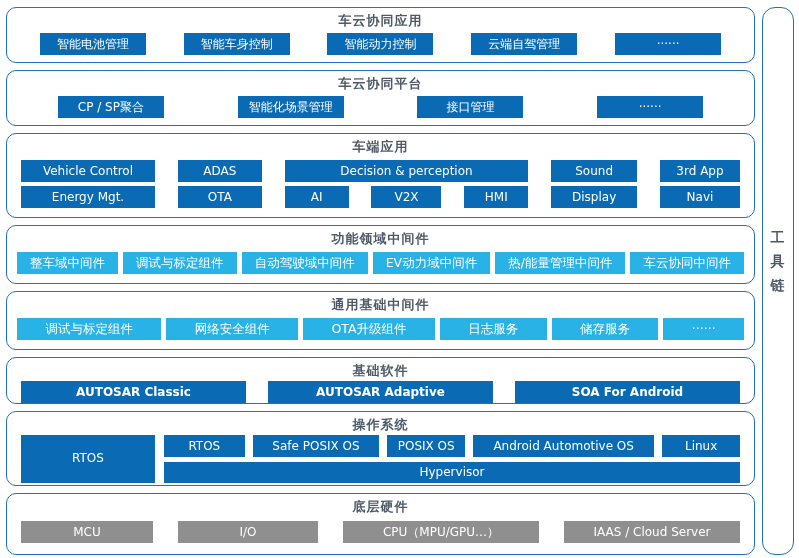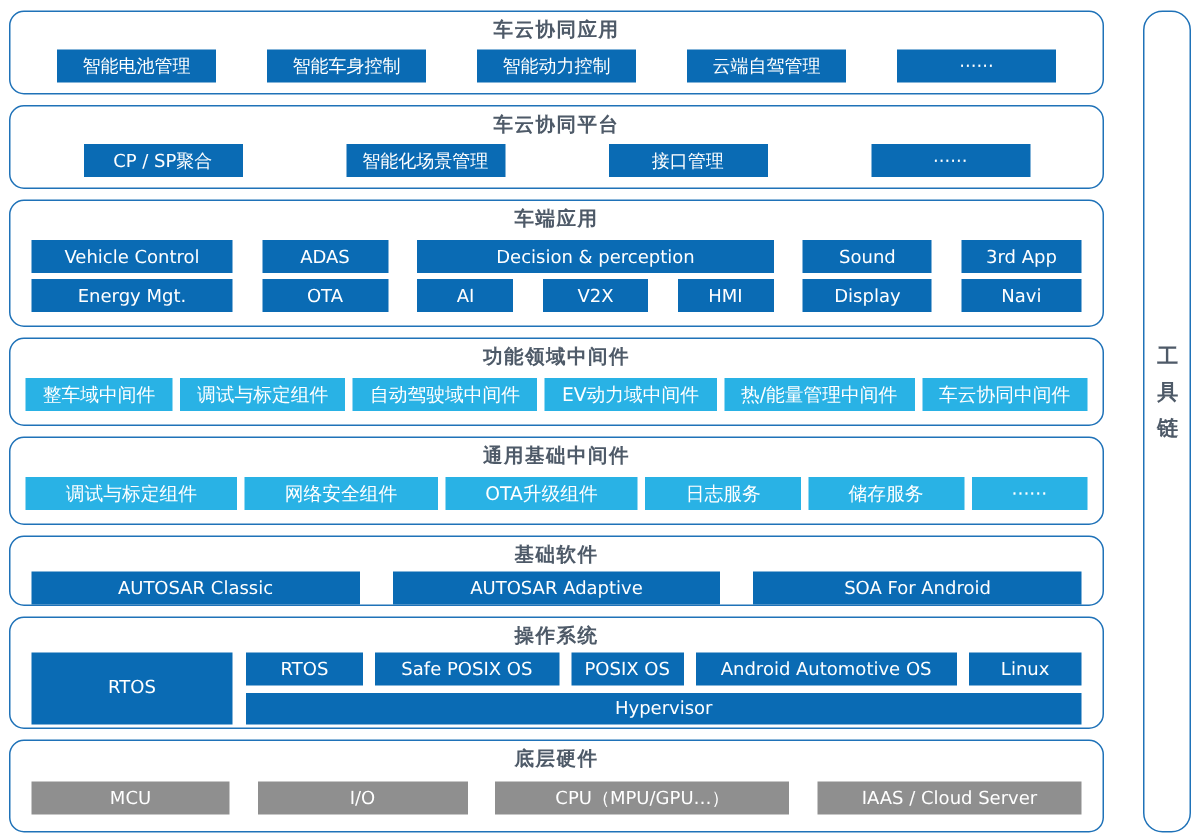--- a/index.html
+++ b/index.html
@@ -1,18 +1,18 @@
 <!DOCTYPE html>
 <html lang="zh"><head>
 <meta charset="utf-8">
 <style>
   * { box-sizing: border-box; margin: 0; padding: 0; }
   html,body { width: 799px; height: 558px; background: #ffffff;
     font-family: "DejaVu Sans", "Liberation Sans", sans-serif; }
-  .page { display: flex; gap: 26px; padding: 7px 5px 3px 6px; width: 799px; height: 558px; }
+  .page { display: flex; gap: 7px; padding: 7px 5px 3px 6px; width: 799px; height: 558px; }
   .stack { flex: 1; display: flex; flex-direction: column; gap: 7px; min-width: 0; }
   .layer { border: 1.5px solid #1F72B8; border-radius: 10px; background: #fff;
     padding: 3px 14px 6px 14px; display: flex; flex-direction: column; }
   .layer-title { text-align: center; font-size: 13px; font-weight: bold;
     color: #4E5A68; line-height: 20px; flex: 0 0 auto; letter-spacing: 1px; }
   .row { display: flex; align-items: center; flex: 1; }
   .box { background: #0A6BB4; color: #ffffff; font-size: 12px; height: 22px;
     line-height: 22px; text-align: center; white-space: nowrap; overflow: hidden; }
   .light .box { background: #29B2E5; }
   .gray-box { background: #8F8F8F !important; }
@@ -24,21 +24,21 @@
   .l-vehicle { height: 86px; }
   .grid7 { display: grid; grid-template-columns: 134px 84px 64px 70px 64px 86px 80px;
     justify-content: space-between; row-gap: 4px; align-content: center; flex: 1; }
   .grid7 .box { width: 100%; }
   .span3 { grid-column: 3 / 6; }
   
   .tight { gap: 5px; padding: 0 2px; }
   .tight .box { flex: 1 1 auto; padding: 0 6px; font-size: 12.5px; }
   .pad-slim { padding-left: 8px; padding-right: 8px; }
   
-  .cells3 { gap: 22px; }
+  .cells3 { gap: 22px; font-weight: bold; }
   .cells3 .box { flex: 1; }
   
   .l-os { height: 75px; }
   .os-body { display: flex; gap: 9px; flex: 1; align-items: stretch; }
   .os-left { width: 134px; height: auto; line-height: 46px; flex: 0 0 134px; }
   .os-right { flex: 1; display: flex; flex-direction: column; gap: 5px; min-width: 0; }
   .os-row1 { display: flex; gap: 8px; }
   .os-row1 .box { padding: 0 4px; }
   .w-rtos { flex: 0 0 14%; }
   .w-safe { flex: 0 0 22%; }

